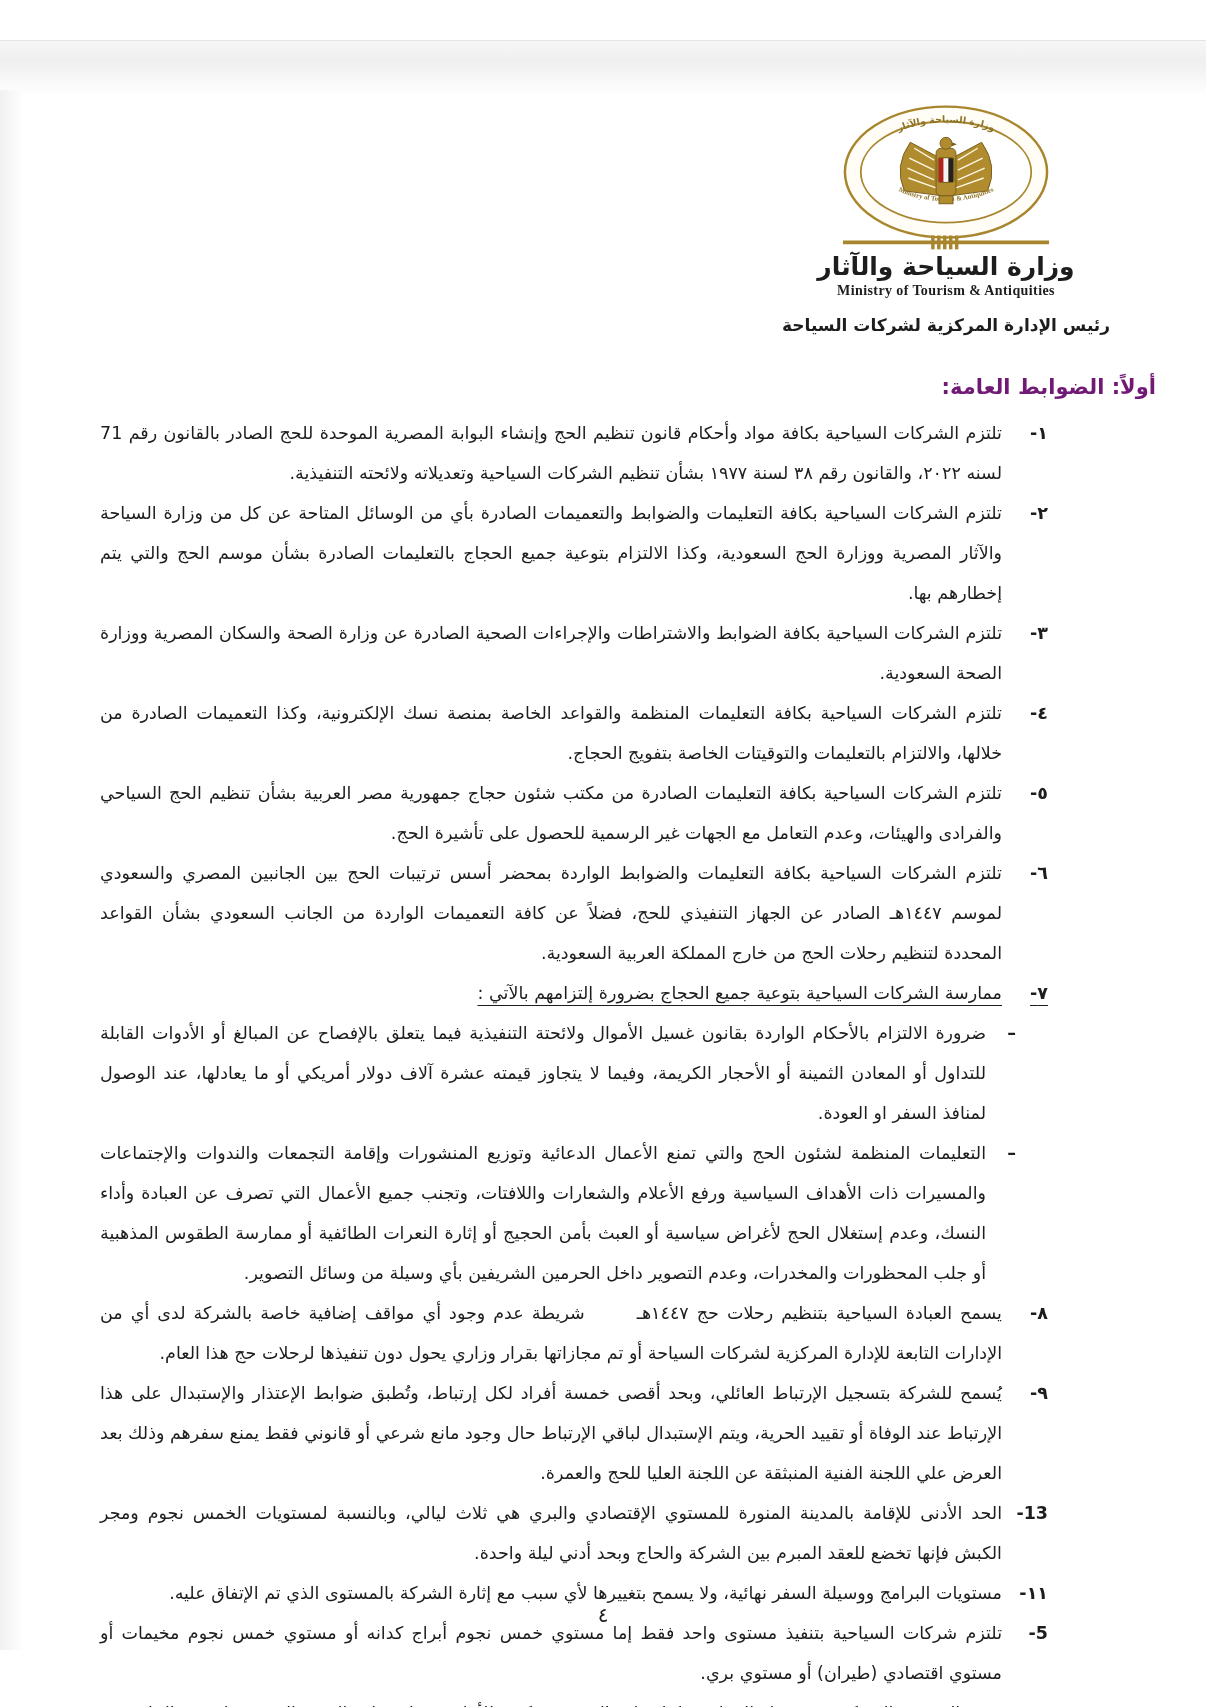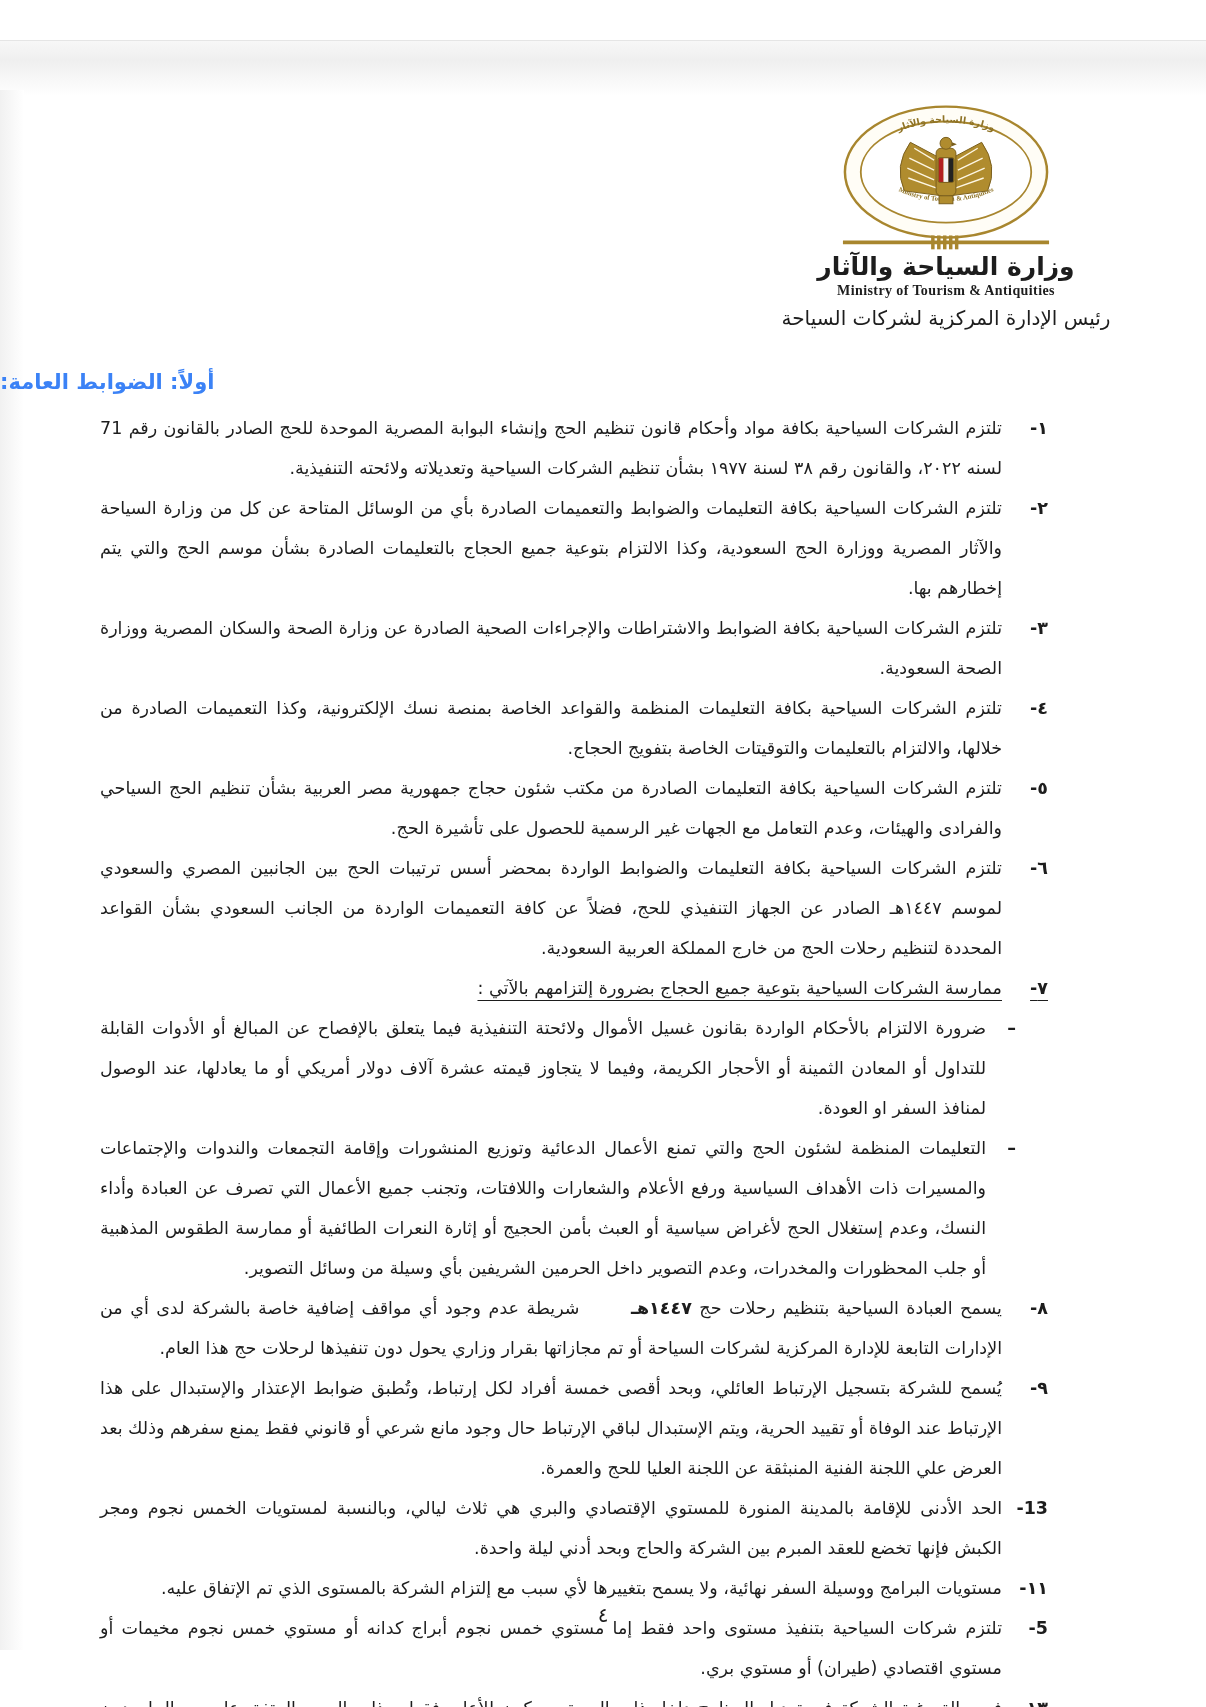--- a/index.html
+++ b/index.html
@@ -21,39 +21,39 @@
     z-index:0;
   }
   .content{position:relative;z-index:1;direction:rtl;}
 
   
   .header{width:330px;margin:100px 95px 0 auto;text-align:center;}
   .logo-svg{display:block;margin:0 auto;}
   .ministry-ar{font-size:25px;font-weight:bold;margin-top:0px;letter-spacing:0.5px;}
   .ministry-en{font-size:14px;font-weight:bold;direction:ltr;
     font-family:"Liberation Serif",serif;letter-spacing:0.4px;margin-top:2px;}
-  .department{font-size:20px;font-weight:normal;margin-top:7px;}
+  .department{font-size:17px;font-weight:bold;margin-top:16px;}
 
   
   .section-title{
-    margin:40px 50px 0 0;text-align:left;
-    color:#3b82f6;font-size:21px;font-weight:bold;
+    margin:40px 50px 0 0;text-align:right;
+    color:#701a75;font-size:21px;font-weight:bold;
   }
 
   
   .rules{margin:14px 158px 0 100px;}
   .item{display:flex;gap:4px;font-size:17.5px;line-height:40px;text-align:justify;}
   .item .num{flex:0 0 42px;font-weight:bold;text-align:right;white-space:nowrap;}
   .item .text{flex:1;}
   .item.underlined .num,
   .item.underlined .text{text-decoration:underline;text-underline-offset:6px;}
   .sub{display:flex;gap:4px;padding-right:32px;font-size:17.5px;line-height:40px;text-align:justify;}
   .sub .dash{flex:0 0 26px;font-weight:bold;}
   .sub .text{flex:1;}
-  .b{font-weight:bold;margin-left:44px;}
+  .b{font-weight:normal;margin-left:44px;}
 
   .page-number{
     position:absolute;top:1603px;left:58px;width:1090px;
     text-align:center;font-size:20px;z-index:1;
   }
 </style>
 </head>
 <body>
 
 <div class="scan-band-top"></div>
@@ -153,21 +153,21 @@
       <div class="item">
         <span class="num">٩-</span>
         <span class="text"><span>يُسمح للشركة بتسجيل الإرتباط العائلي، وبحد أقصى خمسة أفراد لكل إرتباط، وتُطبق ضوابط الإعتذار والإستبدال على هذا الإرتباط عند الوفاة أو تقييد الحرية، ويتم الإستبدال لباقي الإرتباط حال وجود مانع شرعي أو قانوني فقط يمنع سفرهم وذلك بعد العرض علي اللجنة الفنية المنبثقة عن اللجنة العليا للحج والعمرة.</span></span>
       </div>
       <div class="item">
         <span class="num">13-</span>
         <span class="text"><span>الحد الأدنى للإقامة بالمدينة المنورة للمستوي الإقتصادي والبري هي ثلاث ليالي، وبالنسبة لمستويات الخمس نجوم ومجر الكبش فإنها تخضع للعقد المبرم بين الشركة والحاج وبحد أدني ليلة واحدة.</span></span>
       </div>
       <div class="item">
         <span class="num">١١-</span>
-        <span class="text"><span>مستويات البرامج ووسيلة السفر نهائية، ولا يسمح بتغييرها لأي سبب مع إلتزام الشركة بالمستوى الذي تم الإتفاق عليه.</span></span>
+        <span class="text"><span>مستويات البرامج ووسيلة السفر نهائية، ولا يسمح بتغييرها لأي سبب مع إثارة الشركة بالمستوى الذي تم الإتفاق عليه.</span></span>
       </div>
       <div class="item">
         <span class="num">5-</span>
         <span class="text"><span>تلتزم شركات السياحية بتنفيذ مستوى واحد فقط إما مستوي خمس نجوم أبراج كدانه أو مستوي خمس نجوم مخيمات أو مستوي اقتصادي (طيران) أو مستوي بري.</span></span>
       </div>
       <div class="item">
         <span class="num">١٣-</span>
         <span class="text"><span>في حالة رغبة الشركة في تعديل البرنامج داخل ذات المستوى يكون للأعلى فقط وبذات السعر المتفق عليه مع الحاج دون تحصيل أي مبالغ مالية إضافية.</span></span>
       </div>
     </div>

